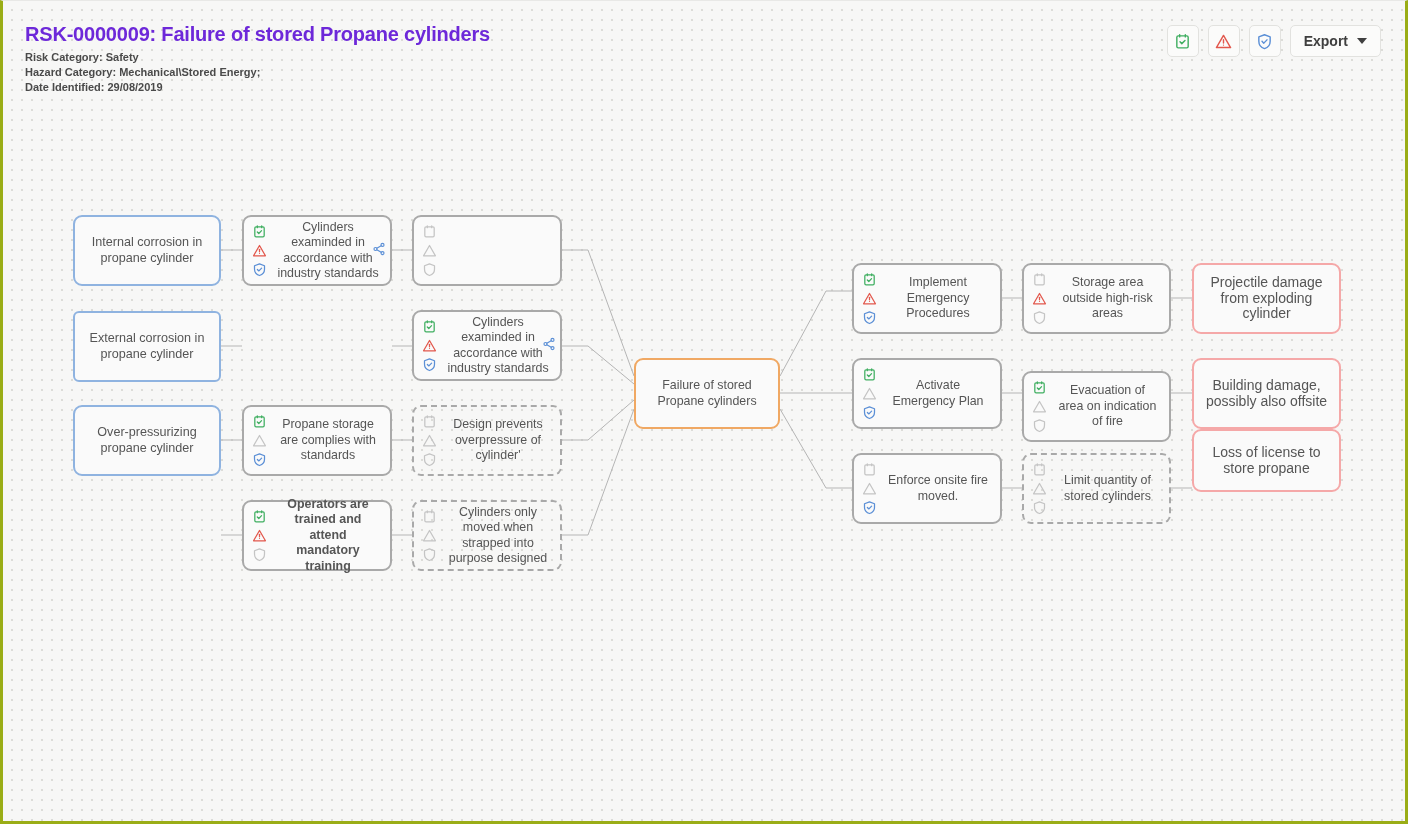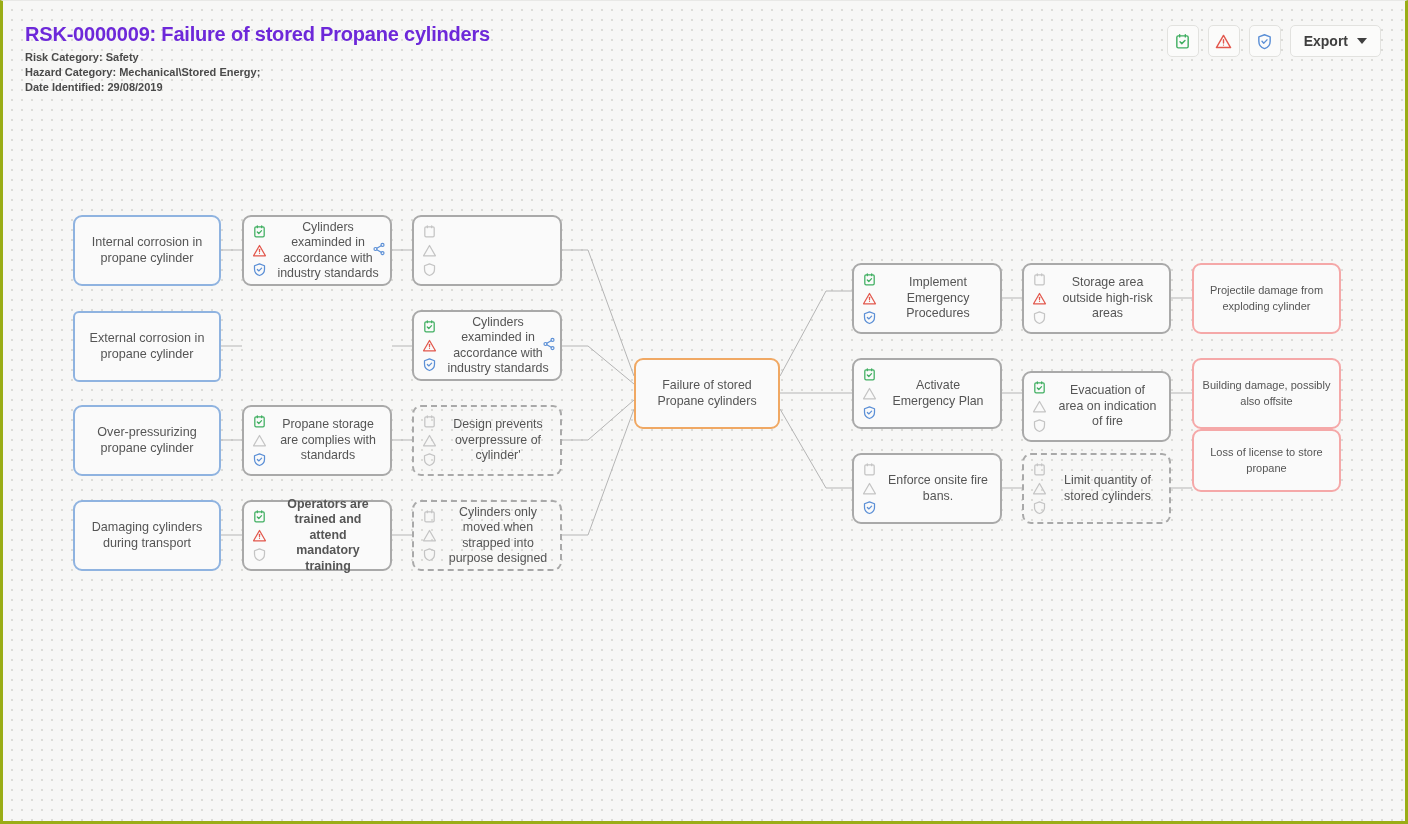--- a/index.html
+++ b/index.html
@@ -54,21 +54,21 @@
   .node .txt{
     flex:1; text-align:center; font-size:12.4px; color:#555; line-height:15.5px;
     padding:0 7px;
   }
 
   
   .n-cause{ border:2px solid #8fb3e0; }
   .n-cause .txt{ font-size:12.6px; }
   .n-top{ border:2px solid #f0a863; }
   .n-cons{ border:2px solid #f5a8a8; }
-  .n-cons .txt{ font-size:11px; }
+  .n-cons .txt{ font-size:14px; }
   .n-ctrl{ border:2px solid #a9a9a9; }
   .n-ctrl-dash{ border:2px dashed #a9a9a9; background:transparent; }
 
   .iconstrip{
     width:26px; display:flex; flex-direction:column; align-items:center;
     justify-content:space-between; padding:7px 0 7px 4px; align-self:stretch;
   }
   .iconstrip svg{ display:block; }
   .share{ position:absolute; right:4px; top:50%; transform:translateY(-50%); }
 </style>
@@ -150,23 +150,20 @@
 <div id="nodes">
     <div class="node n-cause" style="left: 70px; top: 214px; width: 148px; height: 71px;">
       <div class="txt">Internal corrosion in propane cylinder</div>
     </div>
     <div class="node n-cause" style="left: 70px; top: 310px; width: 148px; height: 71px; border-radius: 6px;">
       <div class="txt">External corrosion in propane cylinder</div>
     </div>
     <div class="node n-cause" style="left: 70px; top: 404px; width: 148px; height: 71px;">
       <div class="txt">Over-pressurizing propane cylinder</div>
     </div>
-    <div class="node n-cause" style="left: 70px; top: 499px; width: 148px; height: 71px;">
-      <div class="txt">Damaging cylinders during transport</div>
-    </div>
     <div class="node n-ctrl" style="left: 239px; top: 214px; width: 150px; height: 71px; position: absolute;">
       <div class="iconstrip">
         <span>
           <svg width="15" height="15" viewBox="0 0 24 24" fill="none" stroke="#3fae60" stroke-width="2">
       <rect x="4.5" y="4.5" width="15" height="16" rx="2"></rect>
       <path d="M8.5 2.8v3M15.5 2.8v3" stroke-linecap="round"></path>
             <path d="M8.5 12.8l2.4 2.4 4.4-4.5" stroke-linecap="round" stroke-linejoin="round"></path>
           </svg>
         </span>
         <span>
@@ -395,21 +392,21 @@
       <path d="M12 4L21.5 20.5H2.5z" stroke-linejoin="round"></path>
           </svg>
         </span>
         <span>
           <svg width="15" height="15" viewBox="0 0 24 24" fill="none" stroke="#5b8fd6" stroke-width="2">
       <path d="M12 3l8 3v5.6c0 4.8-3.3 8.6-8 10-4.7-1.4-8-5.2-8-10V6z" stroke-linejoin="round"></path>
             <path d="M8.6 11.9l2.4 2.4 4.4-4.5" stroke-linecap="round" stroke-linejoin="round"></path>
           </svg>
         </span>
       </div>
-      <div class="txt" style="padding-right: 11px;">Enforce onsite fire bans.</div>
+      <div class="txt" style="padding-right: 11px;">Enforce onsite fire moved.</div>
     </div>
     <div class="node n-ctrl" style="left: 1019px; top: 262px; width: 149px; height: 71px; position: absolute;">
       <div class="iconstrip">
         <span>
           <svg width="15" height="15" viewBox="0 0 24 24" fill="none" stroke="#c4c4c4" stroke-width="2">
       <rect x="4.5" y="4.5" width="15" height="16" rx="2"></rect>
       <path d="M8.5 2.8v3M15.5 2.8v3" stroke-linecap="round"></path>
           </svg>
         </span>
         <span>

